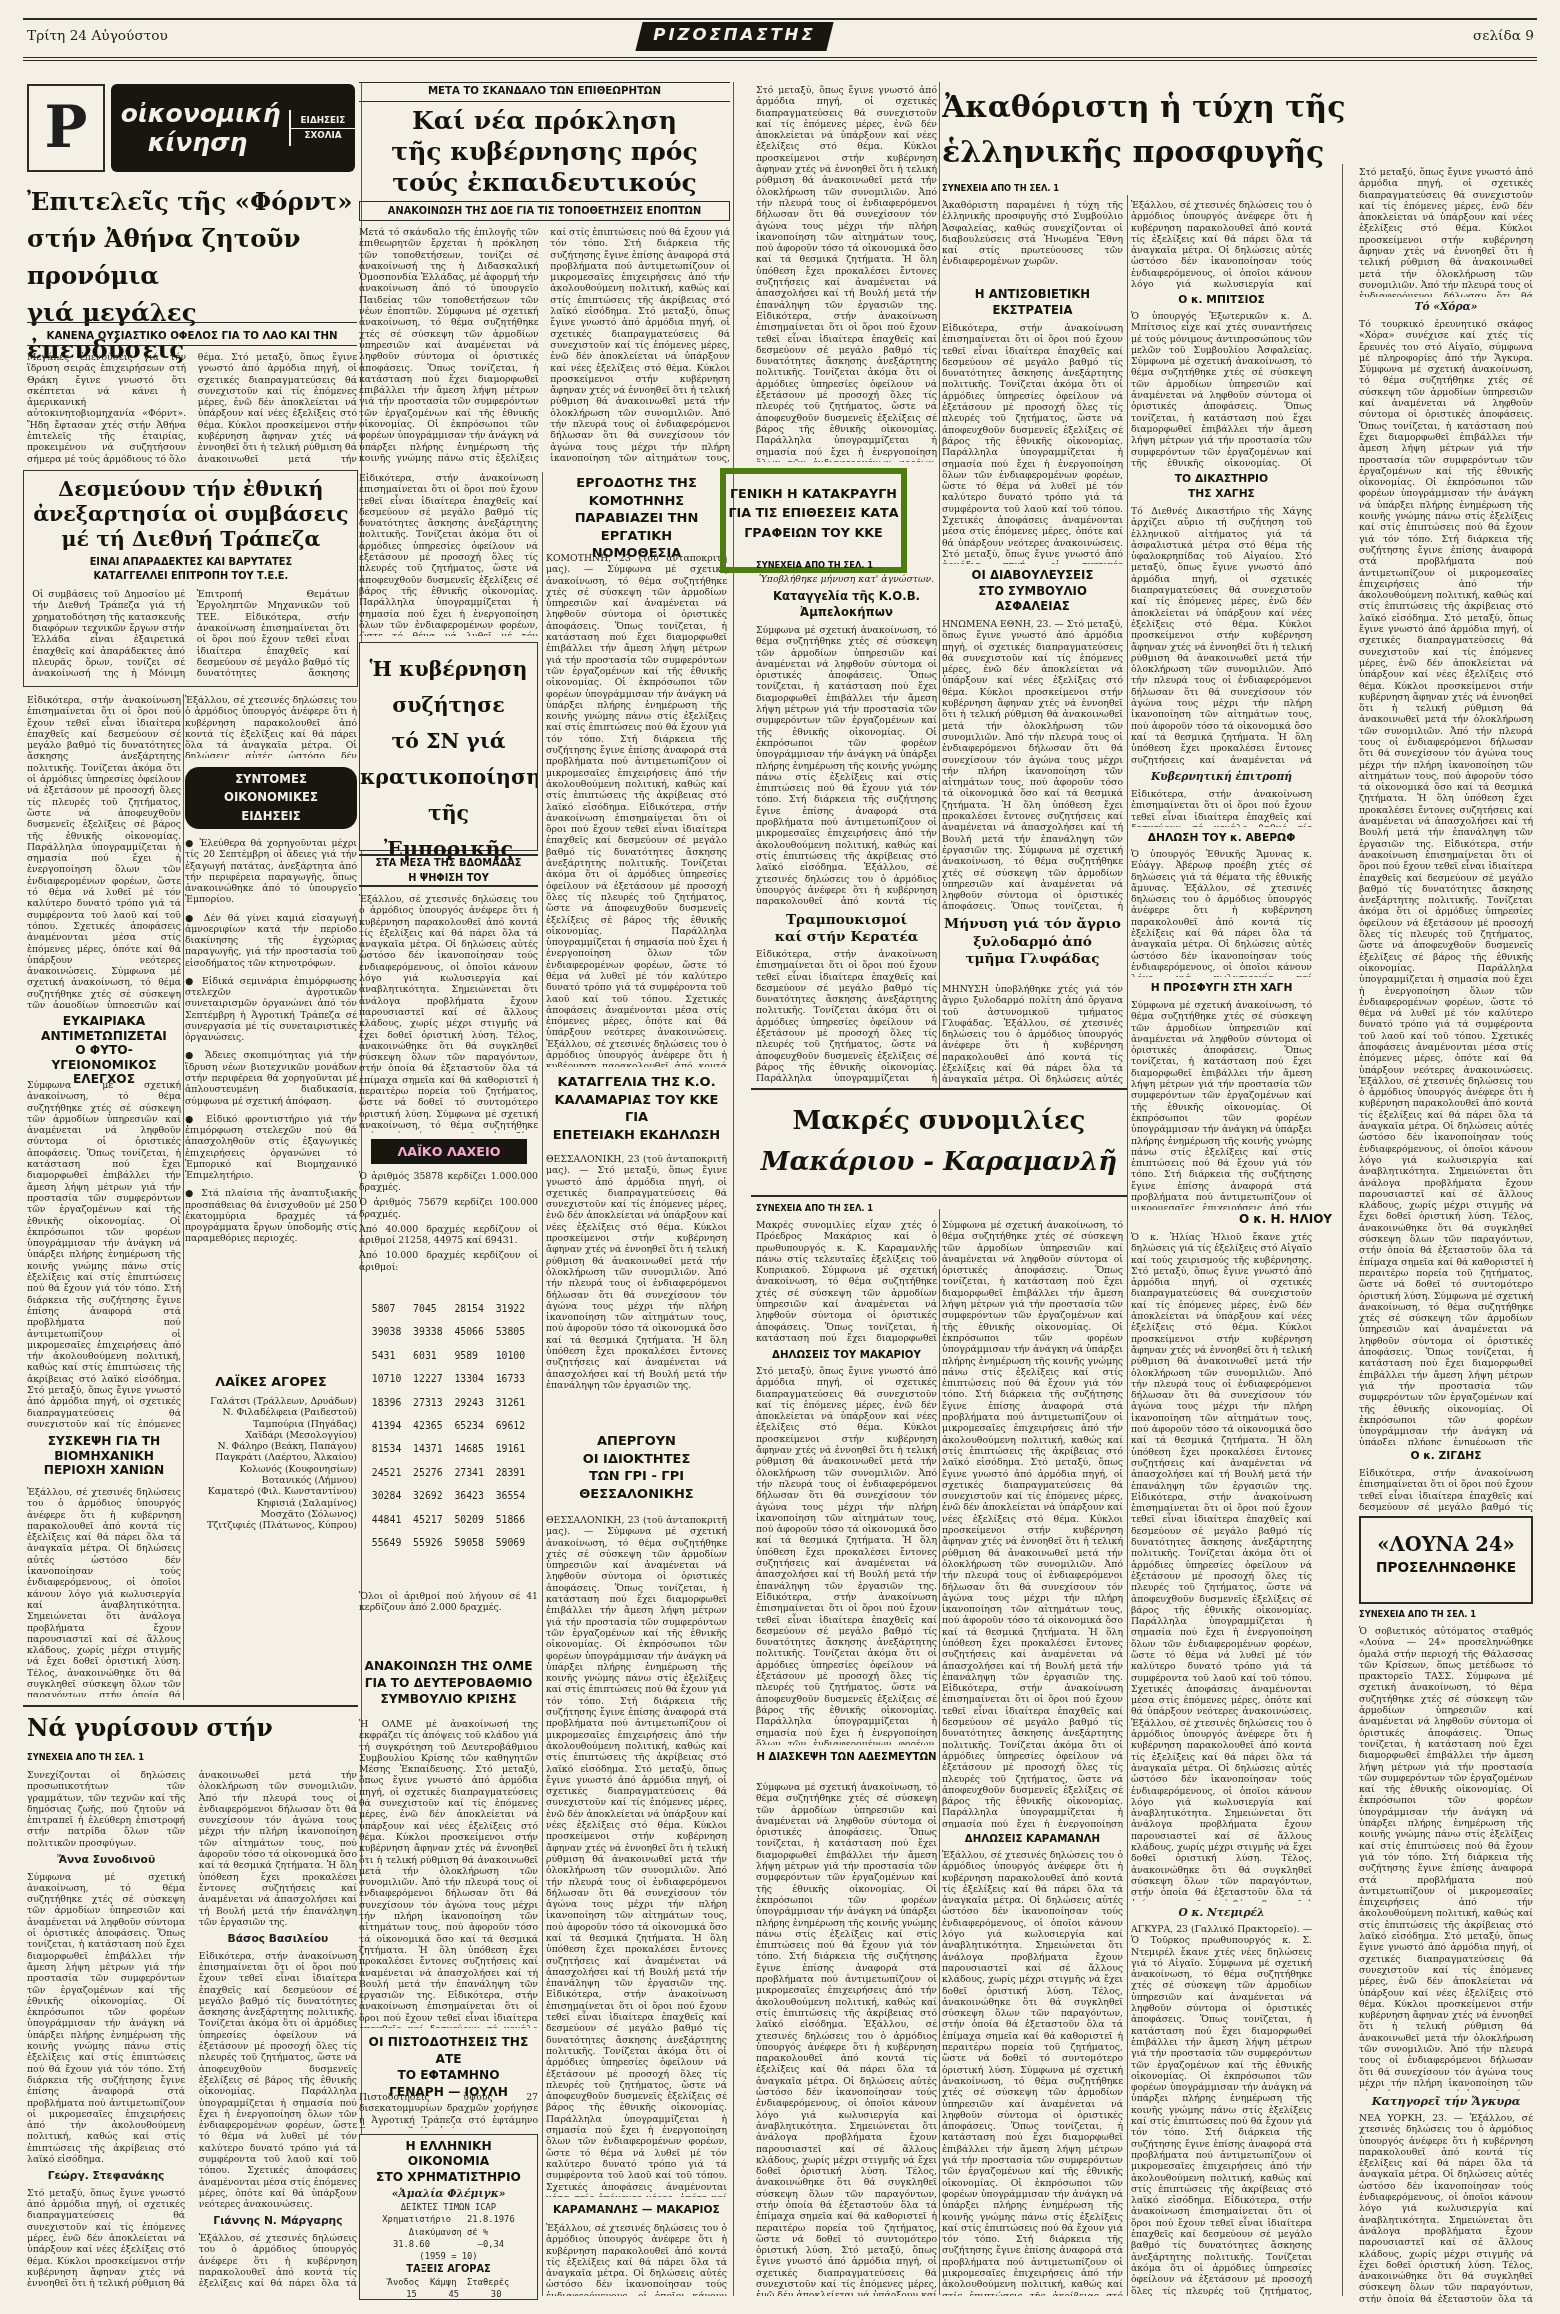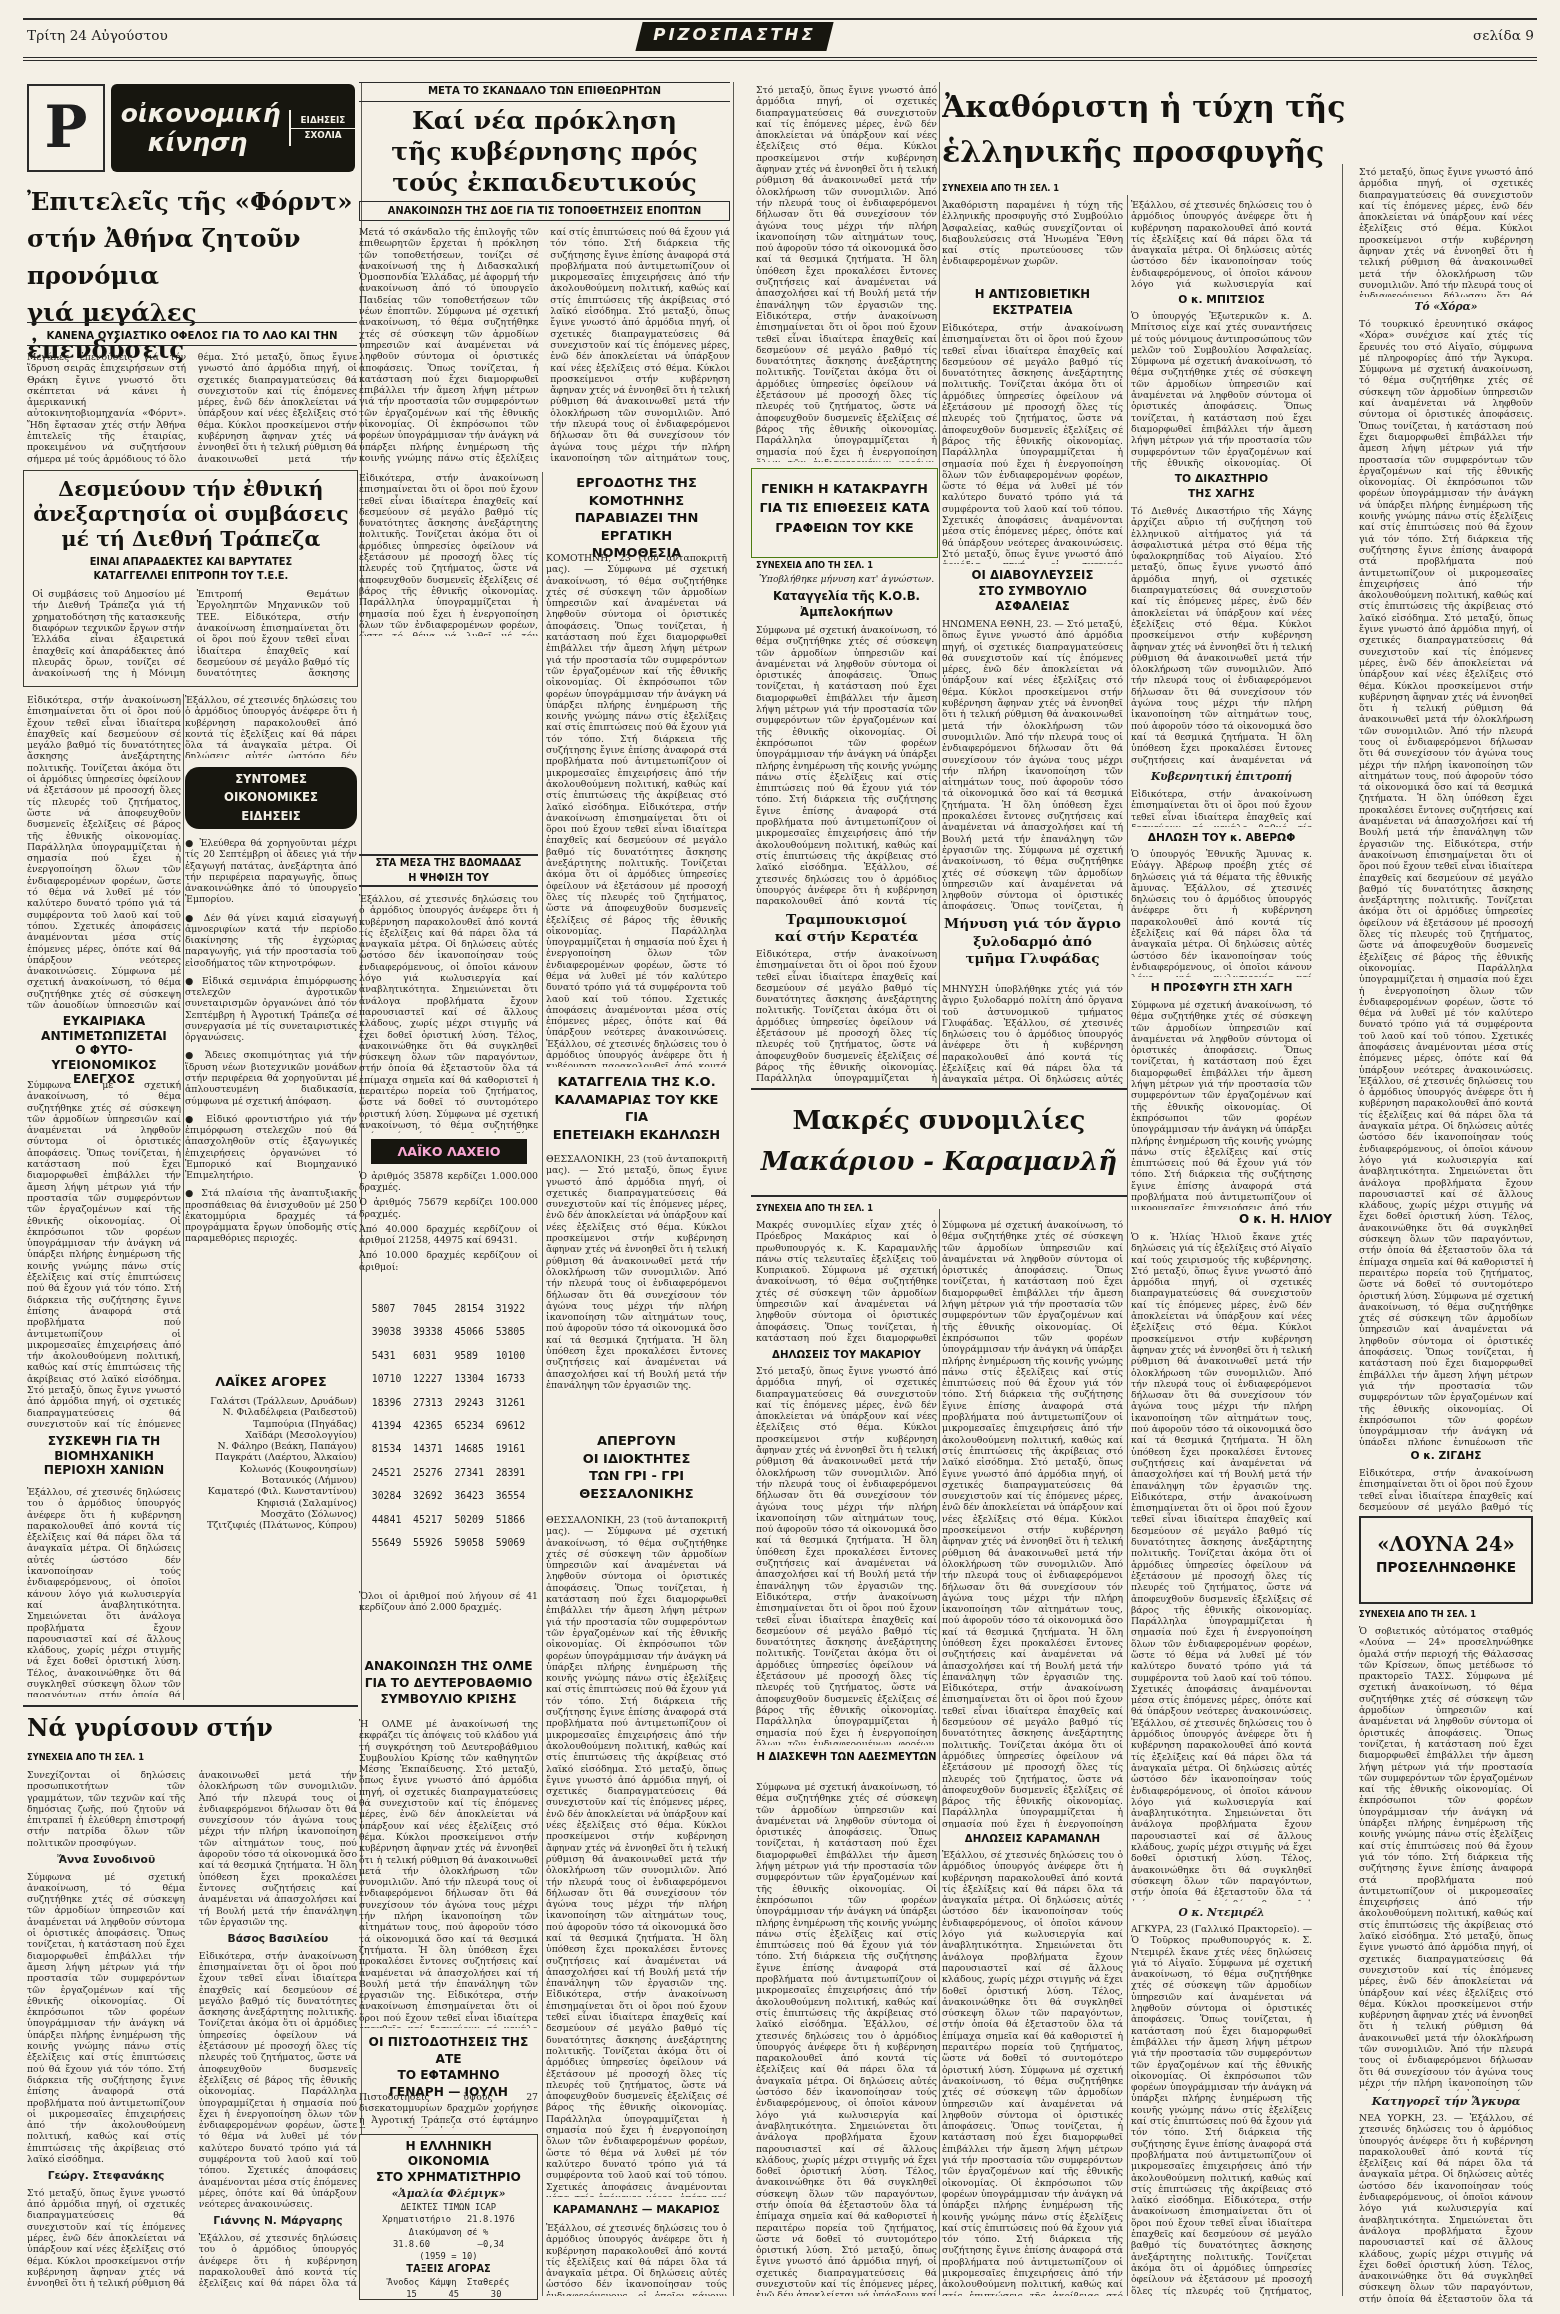--- a/index.html
+++ b/index.html
@@ -142,20 +142,27 @@
   <div class="ab sh" style="left:359px;top:82px;width:371px;height:17.6px;font-size:10.2px;line-height:16.6px;border-top:1px solid #2b2b2b;border-bottom:1px solid #2b2b2b">ΜΕΤΑ ΤΟ ΣΚΑΝΔΑΛΟ ΤΩΝ ΕΠΙΘΕΩΡΗΤΩΝ</div>
   <div class="ab" style="left:359px;top:105px;width:371px;height:94px">
     <div class="sb" style="font-size:25px;line-height:31px;text-align:center">Καί νέα πρόκληση</div>
     <div class="sb" style="font-size:25px;line-height:31px;text-align:center">τῆς κυβέρνησης πρός</div>
     <div class="sb" style="font-size:25px;line-height:31px;text-align:center">τούς ἐκπαιδευτικούς</div>
   </div>
   <div class="ab sh" style="left:359px;top:201px;width:371px;height:19.5px;font-size:9.8px;line-height:17.6px;border:1px solid #2b2b2b;box-sizing:border-box">ΑΝΑΚΟΙΝΩΣΗ ΤΗΣ ΔΟΕ ΓΙΑ ΤΙΣ ΤΟΠΟΘΕΤΗΣΕΙΣ ΕΠΟΠΤΩΝ</div>
   <div class="ab bt bt2" style="left:359px;top:226px;width:371px;height:242px">Μετά τό σκάνδαλο τῆς ἐπιλογῆς τῶν ἐπιθεωρητῶν ἔρχεται ἡ πρόκληση τῶν τοποθετήσεων, τονίζει σέ ἀνακοίνωσή της ἡ Διδασκαλική Ὁμοσπονδία Ἑλλάδας, μέ ἀφορμή τήν ἀνακοίνωση ἀπό τό ὑπουργεῖο Παιδείας τῶν τοποθετήσεων τῶν νέων ἐποπτῶν. Σύμφωνα μέ σχετική ἀνακοίνωση, τό θέμα συζητήθηκε χτές σέ σύσκεψη τῶν ἁρμοδίων ὑπηρεσιῶν καί ἀναμένεται νά ληφθοῦν σύντομα οἱ ὁριστικές ἀποφάσεις. Ὅπως τονίζεται, ἡ κατάσταση πού ἔχει διαμορφωθεῖ ἐπιβάλλει τήν ἄμεση λήψη μέτρων γιά τήν προστασία τῶν συμφερόντων τῶν ἐργαζομένων καί τῆς ἐθνικῆς οἰκονομίας. Οἱ ἐκπρόσωποι τῶν φορέων ὑπογράμμισαν τήν ἀνάγκη νά ὑπάρξει πλήρης ἐνημέρωση τῆς κοινῆς γνώμης πάνω στίς ἐξελίξεις καί στίς ἐπιπτώσεις πού θά ἔχουν γιά τόν τόπο. Στή διάρκεια τῆς συζήτησης ἔγινε ἐπίσης ἀναφορά στά προβλήματα πού ἀντιμετωπίζουν οἱ μικρομεσαῖες ἐπιχειρήσεις ἀπό τήν ἀκολουθούμενη πολιτική, καθώς καί στίς ἐπιπτώσεις τῆς ἀκρίβειας στό λαϊκό εἰσόδημα. Στό μεταξύ, ὅπως ἔγινε γνωστό ἀπό ἁρμόδια πηγή, οἱ σχετικές διαπραγματεύσεις θά συνεχιστοῦν καί τίς ἑπόμενες μέρες, ἐνῶ δέν ἀποκλείεται νά ὑπάρξουν καί νέες ἐξελίξεις στό θέμα. Κύκλοι προσκείμενοι στήν κυβέρνηση ἄφηναν χτές νά ἐννοηθεῖ ὅτι ἡ τελική ρύθμιση θά ἀνακοινωθεῖ μετά τήν ὁλοκλήρωση τῶν συνομιλιῶν. Ἀπό τήν πλευρά τους οἱ ἐνδιαφερόμενοι δήλωσαν ὅτι θά συνεχίσουν τόν ἀγώνα τους μέχρι τήν πλήρη ἱκανοποίηση τῶν αἰτημάτων τους, πού ἀφοροῦν τόσο τά οἰκονομικά ὅσο καί τά θεσμικά ζητήματα. Ἡ ὅλη ὑπόθεση ἔχει προκαλέσει ἔντονες συζητήσεις καί ἀναμένεται νά ἀπασχολήσει καί τή Βουλή μετά τήν ἐπανάληψη τῶν ἐργασιῶν της.</div>
   <div class="ab bt" style="left:359px;top:472px;width:179px;height:164px">Εἰδικότερα, στήν ἀνακοίνωση ἐπισημαίνεται ὅτι οἱ ὅροι πού ἔχουν τεθεῖ εἶναι ἰδιαίτερα ἐπαχθεῖς καί δεσμεύουν σέ μεγάλο βαθμό τίς δυνατότητες ἄσκησης ἀνεξάρτητης πολιτικῆς. Τονίζεται ἀκόμα ὅτι οἱ ἁρμόδιες ὑπηρεσίες ὀφείλουν νά ἐξετάσουν μέ προσοχή ὅλες τίς πλευρές τοῦ ζητήματος, ὥστε νά ἀποφευχθοῦν δυσμενεῖς ἐξελίξεις σέ βάρος τῆς ἐθνικῆς οἰκονομίας. Παράλληλα ὑπογραμμίζεται ἡ σημασία πού ἔχει ἡ ἐνεργοποίηση ὅλων τῶν ἐνδιαφερομένων φορέων, ὥστε τό θέμα νά λυθεῖ μέ τόν καλύτερο δυνατό τρόπο γιά τά συμφέροντα τοῦ λαοῦ καί τοῦ τόπου. Σχετικές ἀποφάσεις ἀναμένονται μέσα στίς ἑπόμενες μέρες, ὁπότε καί θά ὑπάρξουν νεότερες ἀνακοινώσεις.</div>
 
+  <div class="ab box" style="left:359px;top:642px;width:179px;height:209px;box-sizing:border-box;padding-top:7.8px">
+    <div class="sb" style="font-size:20.5px;line-height:36px;text-align:center">Ἡ κυβέρνηση</div>
+    <div class="sb" style="font-size:20.5px;line-height:36px;text-align:center">συζήτησε</div>
+    <div class="sb" style="font-size:20.5px;line-height:36px;text-align:center">τό ΣΝ γιά</div>
+    <div class="sb" style="font-size:20.5px;line-height:36px;text-align:center">κρατικοποίηση</div>
+    <div class="sb" style="font-size:20.5px;line-height:36px;text-align:center">τῆς Ἐμπορικῆς</div>
+  </div>
   <div class="ab" style="left:359px;top:854px;width:179px;height:33px;border-top:2px solid #2b2b2b;border-bottom:2px solid #2b2b2b;box-sizing:border-box">
     <div class="sh" style="font-size:9.8px;line-height:14.6px">ΣΤΑ ΜΕΣΑ ΤΗΣ ΒΔΟΜΑΔΑΣ</div>
     <div class="sh" style="font-size:9.8px;line-height:13.7px">Η ΨΗΦΙΣΗ ΤΟΥ</div>
   </div>
   <div class="ab bt" style="left:359px;top:893px;width:179px;height:240px">Ἐξάλλου, σέ χτεσινές δηλώσεις του ὁ ἁρμόδιος ὑπουργός ἀνέφερε ὅτι ἡ κυβέρνηση παρακολουθεῖ ἀπό κοντά τίς ἐξελίξεις καί θά πάρει ὅλα τά ἀναγκαῖα μέτρα. Οἱ δηλώσεις αὐτές ὡστόσο δέν ἱκανοποίησαν τούς ἐνδιαφερόμενους, οἱ ὁποῖοι κάνουν λόγο γιά κωλυσιεργία καί ἀναβλητικότητα. Σημειώνεται ὅτι ἀνάλογα προβλήματα ἔχουν παρουσιαστεῖ καί σέ ἄλλους κλάδους, χωρίς μέχρι στιγμῆς νά ἔχει δοθεῖ ὁριστική λύση. Τέλος, ἀνακοινώθηκε ὅτι θά συγκληθεῖ σύσκεψη ὅλων τῶν παραγόντων, στήν ὁποία θά ἐξεταστοῦν ὅλα τά ἐπίμαχα σημεῖα καί θά καθοριστεῖ ἡ περαιτέρω πορεία τοῦ ζητήματος, ὥστε νά δοθεῖ τό συντομότερο ὁριστική λύση. Σύμφωνα μέ σχετική ἀνακοίνωση, τό θέμα συζητήθηκε χτές σέ σύσκεψη τῶν ἁρμοδίων ὑπηρεσιῶν καί ἀναμένεται νά ληφθοῦν σύντομα οἱ ὁριστικές ἀποφάσεις. Ὅπως τονίζεται, ἡ κατάσταση πού ἔχει διαμορφωθεῖ ἐπιβάλλει τήν ἄμεση λήψη μέτρων γιά τήν προστασία τῶν συμφερόντων τῶν ἐργαζομένων καί τῆς ἐθνικῆς οἰκονομίας. Οἱ ἐκπρόσωποι τῶν φορέων ὑπογράμμισαν τήν ἀνάγκη νά ὑπάρξει πλήρης ἐνημέρωση τῆς κοινῆς γνώμης πάνω στίς ἐξελίξεις καί στίς ἐπιπτώσεις πού θά ἔχουν γιά τόν τόπο. Στή διάρκεια τῆς συζήτησης ἔγινε ἐπίσης ἀναφορά στά προβλήματα πού ἀντιμετωπίζουν οἱ μικρομεσαῖες ἐπιχειρήσεις ἀπό τήν ἀκολουθούμενη πολιτική, καθώς καί στίς ἐπιπτώσεις τῆς ἀκρίβειας στό λαϊκό εἰσόδημα.</div>
 
   <div class="ab blackbox sh" style="left:371px;top:1139px;width:156px;height:25px;font-size:12.7px;line-height:25px;color:#f9a8d4">ΛΑΪΚΟ ΛΑΧΕΙΟ</div>
   <div class="ab" style="left:359px;top:1170px;width:179px;height:123px;overflow:hidden">
     <div class="bt" style="margin-bottom:3.9px">Ὁ ἀριθμός 35878 κερδίζει 1.000.000 δραχμές.</div>
     <div class="bt" style="margin-bottom:3.9px">Ὁ ἀριθμός 75679 κερδίζει 100.000 δραχμές.</div>
@@ -222,21 +229,21 @@
     <div class="sh" style="font-size:13px;line-height:17.6px">ΟΙ ΙΔΙΟΚΤΗΤΕΣ</div>
     <div class="sh" style="font-size:13px;line-height:17.6px">ΤΩΝ ΓΡΙ - ΓΡΙ</div>
     <div class="sh" style="font-size:13px;line-height:17.6px">ΘΕΣΣΑΛΟΝΙΚΗΣ</div>
   </div>
   <div class="ab bt" style="left:546px;top:1514px;width:181px;height:683px">ΘΕΣΣΑΛΟΝΙΚΗ, 23 (τοῦ ἀνταποκριτῆ μας). — Σύμφωνα μέ σχετική ἀνακοίνωση, τό θέμα συζητήθηκε χτές σέ σύσκεψη τῶν ἁρμοδίων ὑπηρεσιῶν καί ἀναμένεται νά ληφθοῦν σύντομα οἱ ὁριστικές ἀποφάσεις. Ὅπως τονίζεται, ἡ κατάσταση πού ἔχει διαμορφωθεῖ ἐπιβάλλει τήν ἄμεση λήψη μέτρων γιά τήν προστασία τῶν συμφερόντων τῶν ἐργαζομένων καί τῆς ἐθνικῆς οἰκονομίας. Οἱ ἐκπρόσωποι τῶν φορέων ὑπογράμμισαν τήν ἀνάγκη νά ὑπάρξει πλήρης ἐνημέρωση τῆς κοινῆς γνώμης πάνω στίς ἐξελίξεις καί στίς ἐπιπτώσεις πού θά ἔχουν γιά τόν τόπο. Στή διάρκεια τῆς συζήτησης ἔγινε ἐπίσης ἀναφορά στά προβλήματα πού ἀντιμετωπίζουν οἱ μικρομεσαῖες ἐπιχειρήσεις ἀπό τήν ἀκολουθούμενη πολιτική, καθώς καί στίς ἐπιπτώσεις τῆς ἀκρίβειας στό λαϊκό εἰσόδημα. Στό μεταξύ, ὅπως ἔγινε γνωστό ἀπό ἁρμόδια πηγή, οἱ σχετικές διαπραγματεύσεις θά συνεχιστοῦν καί τίς ἑπόμενες μέρες, ἐνῶ δέν ἀποκλείεται νά ὑπάρξουν καί νέες ἐξελίξεις στό θέμα. Κύκλοι προσκείμενοι στήν κυβέρνηση ἄφηναν χτές νά ἐννοηθεῖ ὅτι ἡ τελική ρύθμιση θά ἀνακοινωθεῖ μετά τήν ὁλοκλήρωση τῶν συνομιλιῶν. Ἀπό τήν πλευρά τους οἱ ἐνδιαφερόμενοι δήλωσαν ὅτι θά συνεχίσουν τόν ἀγώνα τους μέχρι τήν πλήρη ἱκανοποίηση τῶν αἰτημάτων τους, πού ἀφοροῦν τόσο τά οἰκονομικά ὅσο καί τά θεσμικά ζητήματα. Ἡ ὅλη ὑπόθεση ἔχει προκαλέσει ἔντονες συζητήσεις καί ἀναμένεται νά ἀπασχολήσει καί τή Βουλή μετά τήν ἐπανάληψη τῶν ἐργασιῶν της. Εἰδικότερα, στήν ἀνακοίνωση ἐπισημαίνεται ὅτι οἱ ὅροι πού ἔχουν τεθεῖ εἶναι ἰδιαίτερα ἐπαχθεῖς καί δεσμεύουν σέ μεγάλο βαθμό τίς δυνατότητες ἄσκησης ἀνεξάρτητης πολιτικῆς. Τονίζεται ἀκόμα ὅτι οἱ ἁρμόδιες ὑπηρεσίες ὀφείλουν νά ἐξετάσουν μέ προσοχή ὅλες τίς πλευρές τοῦ ζητήματος, ὥστε νά ἀποφευχθοῦν δυσμενεῖς ἐξελίξεις σέ βάρος τῆς ἐθνικῆς οἰκονομίας. Παράλληλα ὑπογραμμίζεται ἡ σημασία πού ἔχει ἡ ἐνεργοποίηση ὅλων τῶν ἐνδιαφερομένων φορέων, ὥστε τό θέμα νά λυθεῖ μέ τόν καλύτερο δυνατό τρόπο γιά τά συμφέροντα τοῦ λαοῦ καί τοῦ τόπου. Σχετικές ἀποφάσεις ἀναμένονται μέσα στίς ἑπόμενες μέρες, ὁπότε καί θά ὑπάρξουν νεότερες ἀνακοινώσεις.</div>
   <div class="ab sh" style="left:546px;top:2202px;width:181px;height:15.6px;font-size:10.7px;line-height:15.6px">ΚΑΡΑΜΑΝΛΗΣ — ΜΑΚΑΡΙΟΣ</div>
   <div class="ab bt" style="left:546px;top:2222px;width:181px;height:74px">Ἐξάλλου, σέ χτεσινές δηλώσεις του ὁ ἁρμόδιος ὑπουργός ἀνέφερε ὅτι ἡ κυβέρνηση παρακολουθεῖ ἀπό κοντά τίς ἐξελίξεις καί θά πάρει ὅλα τά ἀναγκαῖα μέτρα. Οἱ δηλώσεις αὐτές ὡστόσο δέν ἱκανοποίησαν τούς ἐνδιαφερόμενους, οἱ ὁποῖοι κάνουν λόγο γιά κωλυσιεργία καί ἀναβλητικότητα. Σημειώνεται ὅτι ἀνάλογα προβλήματα ἔχουν παρουσιαστεῖ καί σέ ἄλλους κλάδους, χωρίς μέχρι στιγμῆς νά ἔχει δοθεῖ ὁριστική λύση. Τέλος, ἀνακοινώθηκε ὅτι θά συγκληθεῖ σύσκεψη ὅλων τῶν παραγόντων, στήν ὁποία θά ἐξεταστοῦν ὅλα τά ἐπίμαχα σημεῖα καί θά καθοριστεῖ ἡ περαιτέρω πορεία τοῦ ζητήματος, ὥστε νά δοθεῖ τό συντομότερο ὁριστική λύση.</div>
 
   <div class="ab bt" style="left:756px;top:84px;width:181px;height:378px">Στό μεταξύ, ὅπως ἔγινε γνωστό ἀπό ἁρμόδια πηγή, οἱ σχετικές διαπραγματεύσεις θά συνεχιστοῦν καί τίς ἑπόμενες μέρες, ἐνῶ δέν ἀποκλείεται νά ὑπάρξουν καί νέες ἐξελίξεις στό θέμα. Κύκλοι προσκείμενοι στήν κυβέρνηση ἄφηναν χτές νά ἐννοηθεῖ ὅτι ἡ τελική ρύθμιση θά ἀνακοινωθεῖ μετά τήν ὁλοκλήρωση τῶν συνομιλιῶν. Ἀπό τήν πλευρά τους οἱ ἐνδιαφερόμενοι δήλωσαν ὅτι θά συνεχίσουν τόν ἀγώνα τους μέχρι τήν πλήρη ἱκανοποίηση τῶν αἰτημάτων τους, πού ἀφοροῦν τόσο τά οἰκονομικά ὅσο καί τά θεσμικά ζητήματα. Ἡ ὅλη ὑπόθεση ἔχει προκαλέσει ἔντονες συζητήσεις καί ἀναμένεται νά ἀπασχολήσει καί τή Βουλή μετά τήν ἐπανάληψη τῶν ἐργασιῶν της. Εἰδικότερα, στήν ἀνακοίνωση ἐπισημαίνεται ὅτι οἱ ὅροι πού ἔχουν τεθεῖ εἶναι ἰδιαίτερα ἐπαχθεῖς καί δεσμεύουν σέ μεγάλο βαθμό τίς δυνατότητες ἄσκησης ἀνεξάρτητης πολιτικῆς. Τονίζεται ἀκόμα ὅτι οἱ ἁρμόδιες ὑπηρεσίες ὀφείλουν νά ἐξετάσουν μέ προσοχή ὅλες τίς πλευρές τοῦ ζητήματος, ὥστε νά ἀποφευχθοῦν δυσμενεῖς ἐξελίξεις σέ βάρος τῆς ἐθνικῆς οἰκονομίας. Παράλληλα ὑπογραμμίζεται ἡ σημασία πού ἔχει ἡ ἐνεργοποίηση ὅλων τῶν ἐνδιαφερομένων φορέων, ὥστε τό θέμα νά λυθεῖ μέ τόν καλύτερο δυνατό τρόπο γιά τά συμφέροντα τοῦ λαοῦ καί τοῦ τόπου. Σχετικές ἀποφάσεις ἀναμένονται μέσα στίς ἑπόμενες μέρες, ὁπότε καί θά ὑπάρξουν νεότερες ἀνακοινώσεις.</div>
 
-  <div class="ab" style="left:751px;top:468px;width:187px;height:90px;border:1px solid #4d7c0f;box-sizing:border-box;padding-top:9.8px">
+  <div class="ab" style="left:720px;top:468px;width:187px;height:105px;border:6px solid #4d7c0f;box-sizing:border-box;padding-top:9.8px">
     <div class="sh" style="font-size:12.7px;line-height:19.5px">ΓΕΝΙΚΗ Η ΚΑΤΑΚΡΑΥΓΗ</div>
     <div class="sh" style="font-size:12.7px;line-height:19.5px">ΓΙΑ ΤΙΣ ΕΠΙΘΕΣΕΙΣ ΚΑΤΑ</div>
     <div class="sh" style="font-size:12.7px;line-height:19.5px">ΓΡΑΦΕΙΩΝ ΤΟΥ ΚΚΕ</div>
   </div>
   <div class="ab kick" style="left:756px;top:560px;width:181px;height:11.7px">ΣΥΝΕΧΕΙΑ ΑΠΟ ΤΗ ΣΕΛ. 1</div>
   <div class="ab" style="left:756px;top:573px;width:181px;height:12.7px;font:italic 9.3px/12.7px 'DejaVu Serif',serif;text-align:center">Ὑποβλήθηκε μήνυση κατ' ἀγνώστων.</div>
   <div class="ab" style="left:756px;top:589px;width:181px;height:31px">
     <div class="sh" style="font-size:11.7px;line-height:15.6px">Καταγγελία τῆς Κ.Ο.Β.</div>
     <div class="sh" style="font-size:11.7px;line-height:15.6px">Ἀμπελοκήπων</div>
   </div>

